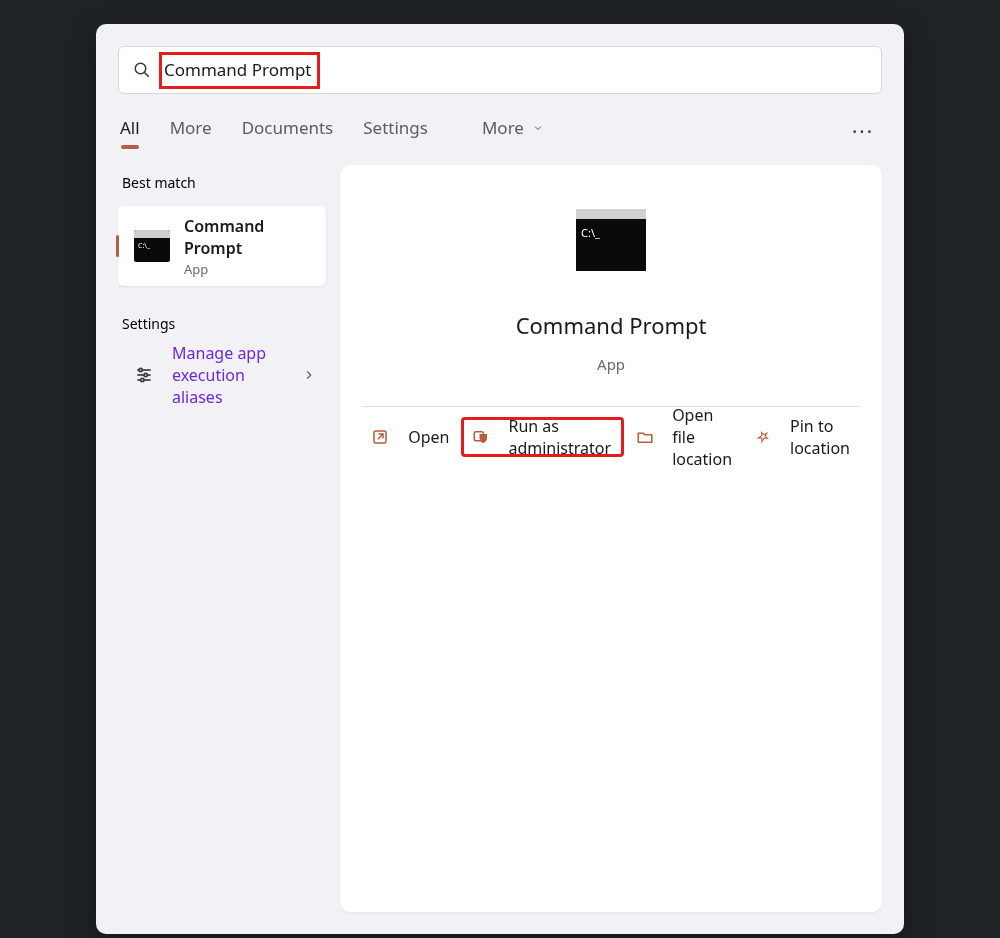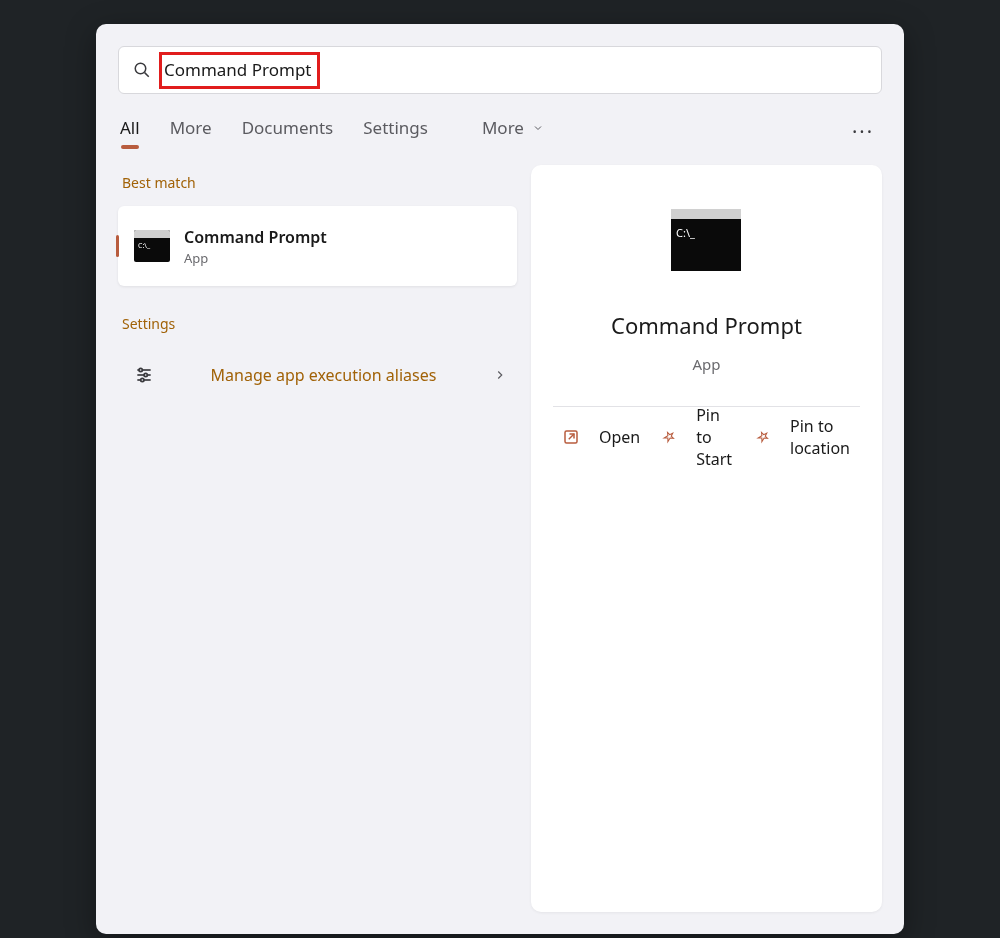--- a/index.html
+++ b/index.html
@@ -94,21 +94,21 @@
     flex: 1;
     background: #ffffff;
     border-radius: 10px;
     padding: 44px 22px 20px;
     box-shadow: 0 1px 3px rgba(0,0,0,.06);
     display: flex;
     flex-direction: column;
     align-items: stretch;
   }
 
-  .section-header { font-size: 14px; color: #a16207; padding: 8px 6px 8px 4px; }
+  .section-header { font-size: 14px; color: #000000; padding: 8px 6px 8px 4px; }
 
   .result-card {
     height: 80px;
     background: #ffffff;
     border-radius: 6px;
     display: flex;
     align-items: center;
     padding: 0 14px 0 0;
     gap: 14px;
     position: relative;
@@ -132,21 +132,21 @@
 
   .settings-item {
     height: 56px;
     display: flex;
     align-items: center;
     padding: 0 10px 0 16px;
     gap: 18px;
     cursor: pointer;
     border-radius: 6px;
   }
-  .settings-label { font-size: 16px; color: #a16207; flex: 1; text-align: center; }
+  .settings-label { font-size: 16px; color: #6d28d9; flex: 1; }
   .chevron { color: #5b5b60; }
 
   
   .detail-head { display:flex; flex-direction:column; align-items:center; gap:10px; }
   .big-icon { width: 70px; height: 65px; }
   .detail-title { font-size: 22px; font-weight: 400; color: #1a1a1a; margin-top: 26px; }
   .detail-sub { font-size: 15px; color: #6a6a6e; margin-top: 4px; }
   .divider { height: 1px; background: #e2e2e6; margin: 32px 0 10px; }
 
   .action-list { display:flex; flex-direction:row; gap: 4px; }
@@ -262,30 +262,39 @@
           <span class="icon">
             <svg width="18" height="18" viewBox="0 0 24 24" fill="none" stroke="#b85c3e" stroke-width="2">
                 <rect x="4" y="4" width="16" height="16" rx="2"></rect>
                 <polyline points="10 8 16 8 16 14"></polyline>
                 <line x1="16" y1="8" x2="9" y2="15"></line>
               </svg>
           </span>
           <span class="action-label">Open</span>
         </div>
 
-
+        <div class="action-item action-highlight">
+          <span class="icon">
+            <svg width="18" height="18" viewBox="0 0 24 24" fill="none" stroke="#b85c3e" stroke-width="2">
+              <rect x="3" y="5" width="12" height="12" rx="2"></rect>
+              <path d="M15 9 L19 9 L19 13 C19 17 15 19 15 19 C15 19 11 17 11 13 L11 9 Z" fill="#b85c3e" stroke="#b85c3e"></path>
+            </svg>
+          </span>
+          <span class="action-label">Run as administrator</span>
+        </div>
 
         <div class="action-item">
           <span class="icon">
             <svg width="18" height="18" viewBox="0 0 24 24" fill="none" stroke="#b85c3e" stroke-width="2">
-                <path d="M12 2 L14 8 L20 8 L15 12 L17 20 L12 15 L7 20 L9 12 L4 8 L10 8 Z" transform="rotate(45 12 12) scale(.7) translate(5 5)"></path>
+                <path d="M3 7 L3 19 L21 19 L21 9 L12 9 L10 7 Z"></path>
               </svg>
           </span>
-          <span class="action-label">Pin to Start</span>
-        </div>
+          <span class="action-label">Open file location</span>
+        </div>
+
 
         <div class="action-item">
           <span class="icon">
             <svg width="18" height="18" viewBox="0 0 24 24" fill="none" stroke="#b85c3e" stroke-width="2">
                 <path d="M12 2 L14 8 L20 8 L15 12 L17 20 L12 15 L7 20 L9 12 L4 8 L10 8 Z" transform="rotate(45 12 12) scale(.7) translate(5 5)"></path>
               </svg>
           </span>
           <span class="action-label">Pin to location</span>
         </div>
 

